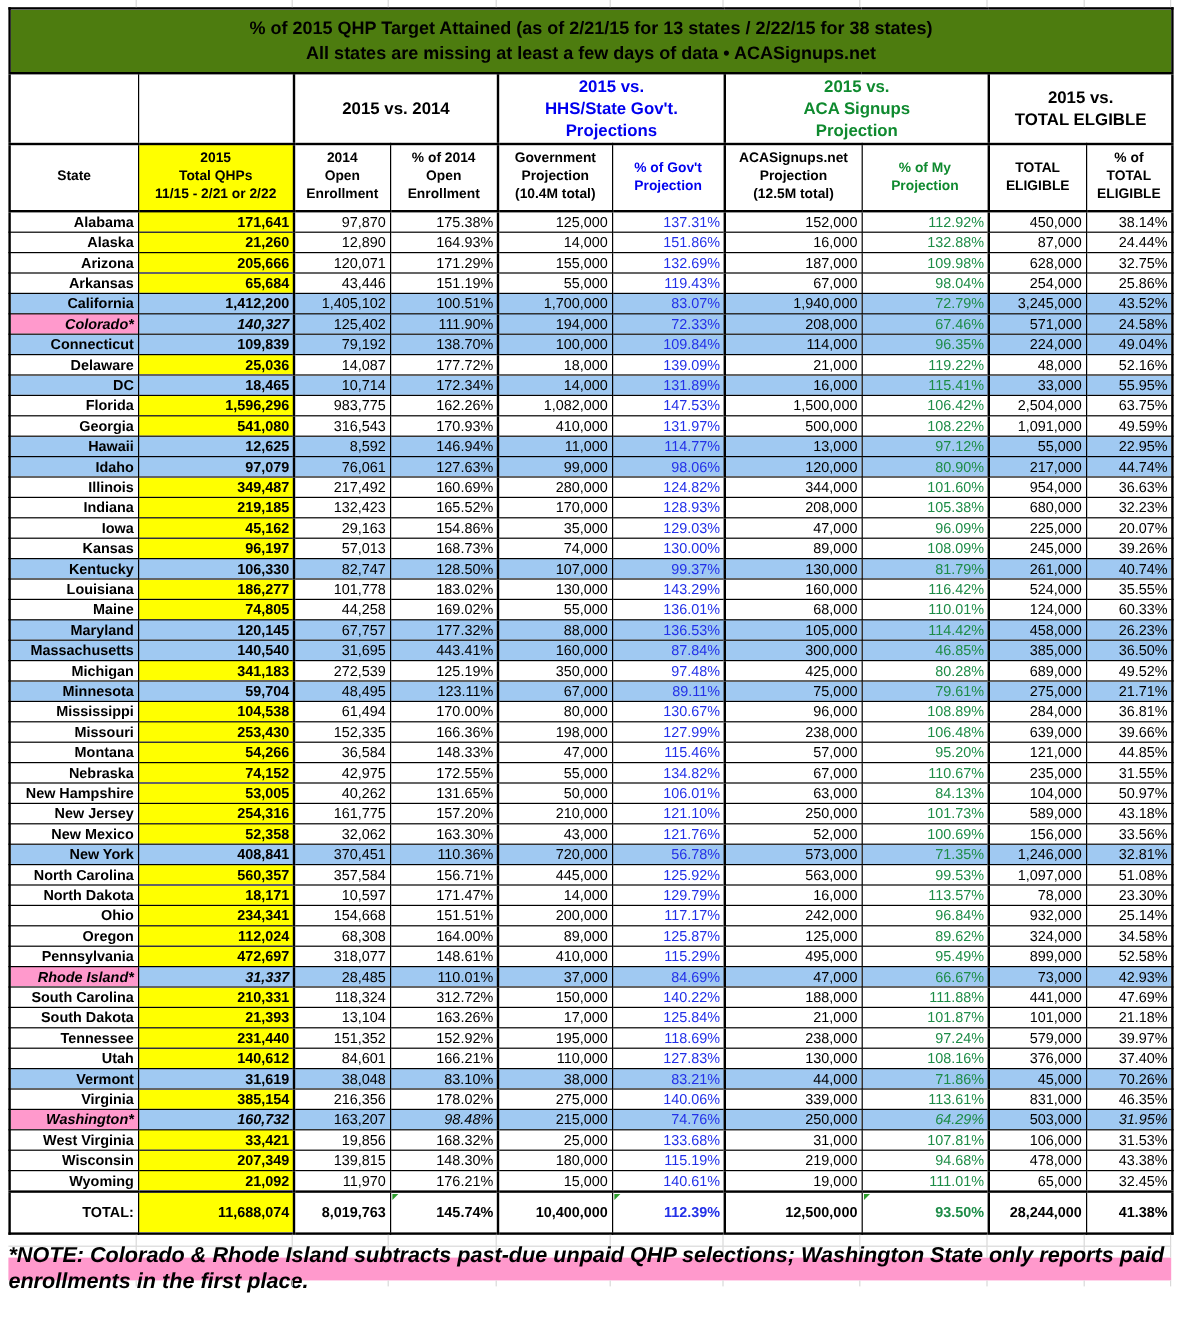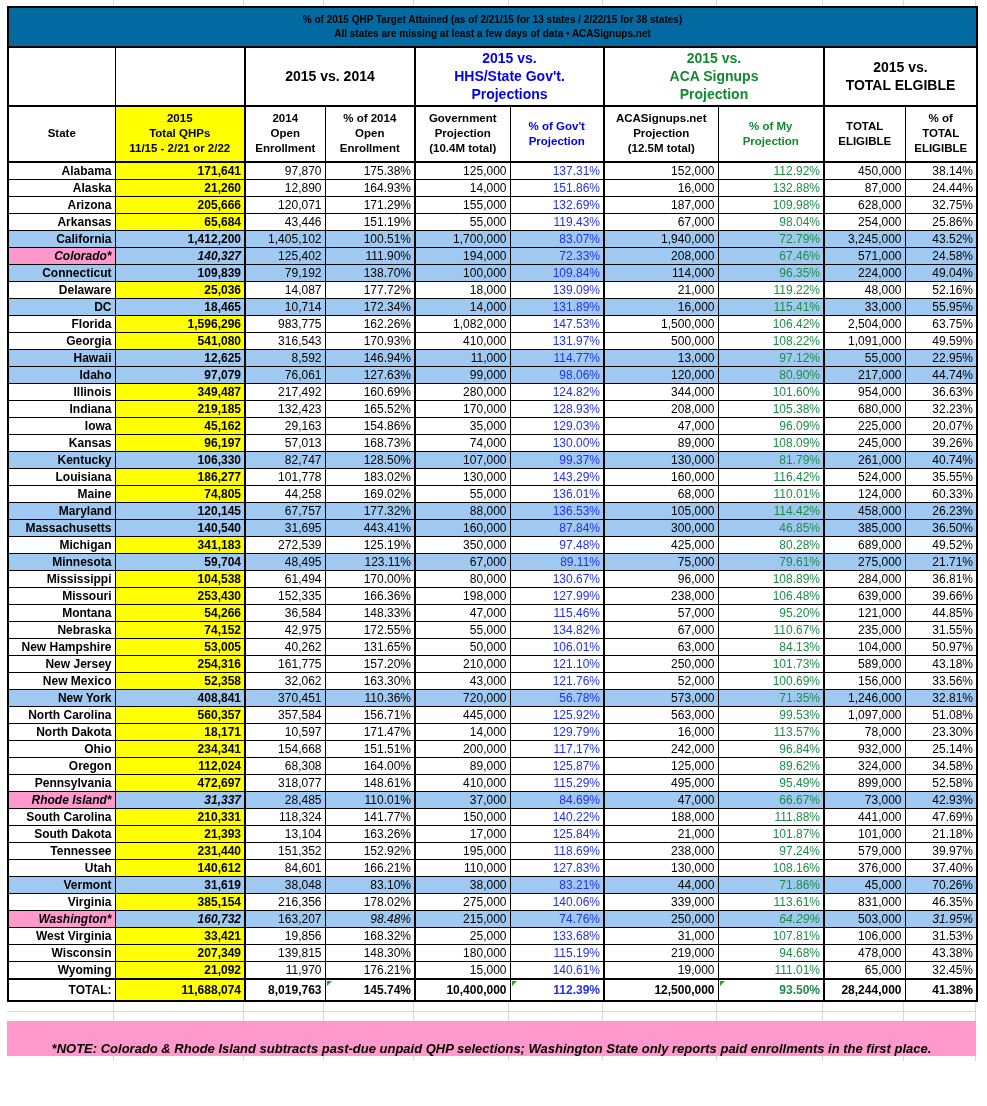--- a/index.html
+++ b/index.html
@@ -14,21 +14,21 @@
   .strip-gap1{height:10px;}
   .strip-gap2{height:9px;}
   .strip-bottom{height:5px;}
 
   table{border-collapse:collapse;table-layout:fixed;width:970px;margin-left:7px;
         border:2px solid #000;}
   td,th{border:1px solid #000;overflow:hidden;white-space:nowrap;
         font-family:"Liberation Sans",sans-serif;}
 
   .titlecell{border-bottom:2px solid #000;text-align:center;font-weight:bold;
-             font-size:10px;line-height:1.4;padding:5px 0;background:#0369a1;}
+             font-size:15px;line-height:1.4;padding:5px 0;background:#4d7c0f;}
 
   .grprow{height:58px;}
   .grprow td{border-bottom:2px solid #000;}
   .grp{font-size:14px;font-weight:bold;text-align:center;white-space:pre-line;line-height:1.3;}
   .g1{color:var(--hdrblue);}
   .g2{color:var(--hdrgreen);}
 
   .hdrrow{height:56px;}
   .hdr{font-size:11.5px;font-weight:bold;text-align:center;white-space:pre-line;
        line-height:1.3;border-bottom:2px solid #000;padding:2px 1px;background:#fff;}
@@ -42,30 +42,30 @@
   tr.data td, tr.total td{font-size:12px;text-align:right;padding:0 3px;line-height:16px;}
   td.state{font-weight:bold;}
   td.c0{font-weight:bold;}
   tr.data:not(.blue) td.c0{background:var(--yellow);}
   tr.blue td{background:var(--rowblue);}
   td.c4{color:var(--pctblue);}
   td.c6{color:var(--pctgreen);}
   tr.data td.pink{background:var(--pink);font-style:italic;}
   td.ital{font-style:italic;}
 
-  tr.total{height:22px;}
+  tr.total{height:35px;}
   tr.total td{font-weight:bold;border-top:2px solid #000;font-size:12px;}
   tr.total td.c0{background:var(--yellow);}
   td.tri{position:relative;}
   td.tri::before{content:"";position:absolute;left:1px;top:1px;width:0;height:0;
                  border-top:5px solid var(--tri);border-right:5px solid transparent;}
 
-  .note{margin-left:7px;width:969px;height:35px;background:var(--pink);
-        display:flex;align-items:flex-end;justify-content:center;
-        font-weight:bold;font-style:italic;font-size:13px;color:#000;}
+  .note{margin-left:7px;width:969px;height:19px;background:var(--pink);
+        display:flex;align-items:center;justify-content:center;
+        font-weight:bold;font-style:italic;font-size:18px;color:#000;}
 </style>
 </head>
 <body>
 
 <div class="gridstrip strip-top">
     <div></div>
     <div></div>
     <div></div>
     <div></div>
     <div></div>
@@ -591,21 +591,21 @@
         <td class="c4">84.69%</td>
         <td class="c5 bl">47,000</td>
         <td class="c6">66.67%</td>
         <td class="c7 bl">73,000</td>
         <td class="c8">42.93%</td>
       </tr>
       <tr class="data">
         <td class="state">South Carolina</td>
         <td class="c0">210,331</td>
         <td class="c1 bl">118,324</td>
-        <td class="c2">141.77%</td>
+        <td class="c2">312.72%</td>
         <td class="c3 bl">150,000</td>
         <td class="c4">140.22%</td>
         <td class="c5 bl">188,000</td>
         <td class="c6">111.88%</td>
         <td class="c7 bl">441,000</td>
         <td class="c8">47.69%</td>
       </tr>
       <tr class="data">
         <td class="state">South Dakota</td>
         <td class="c0">21,393</td>

